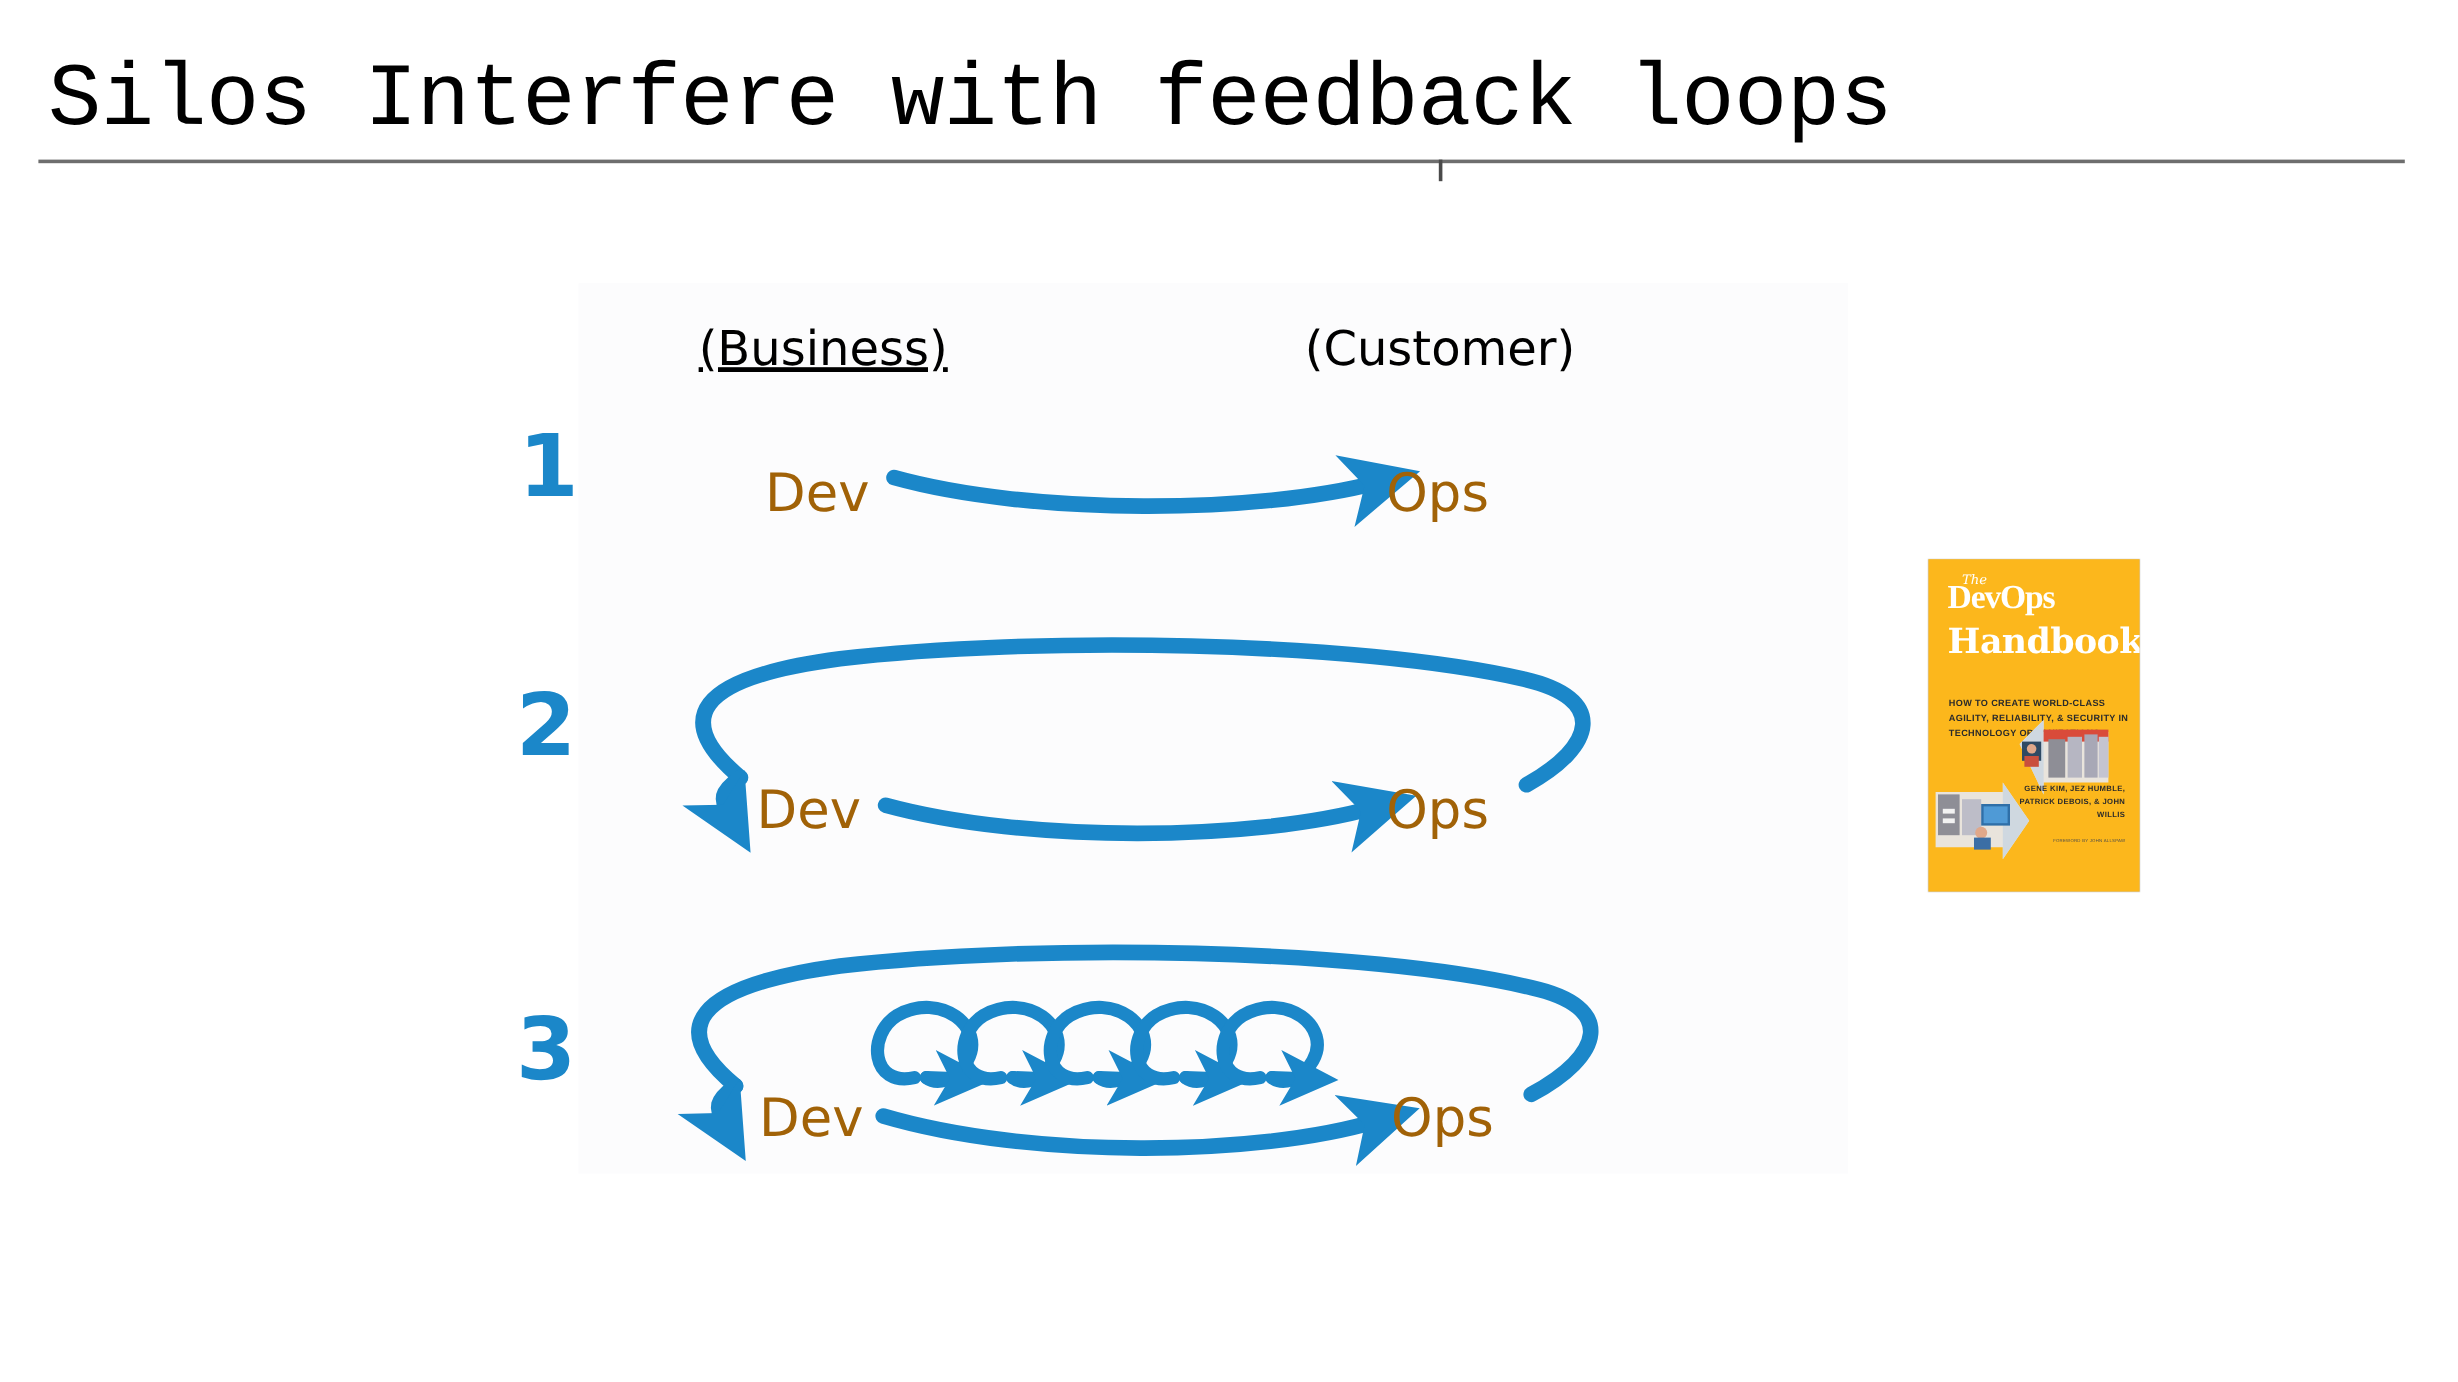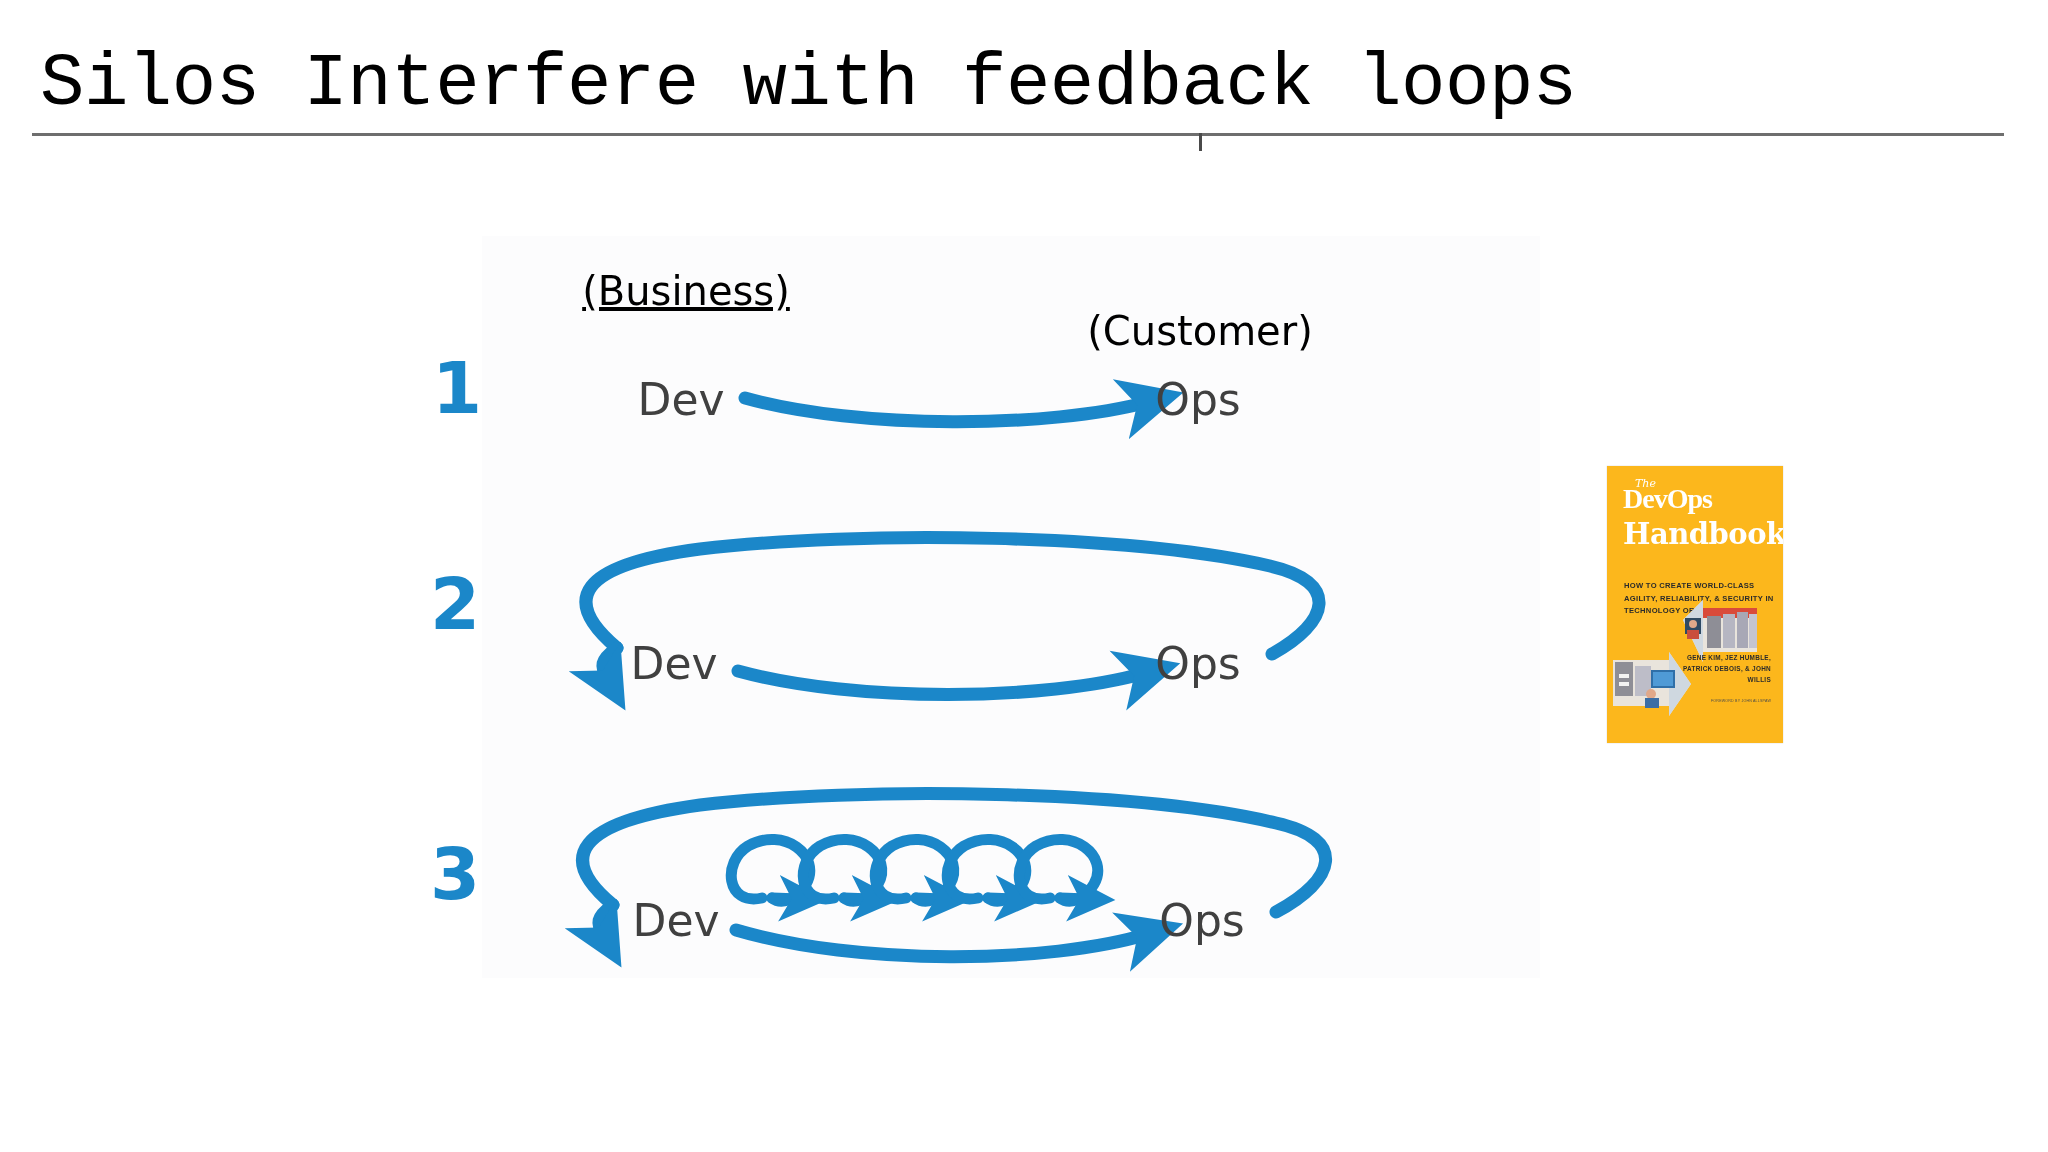--- a/index.html
+++ b/index.html
@@ -66,42 +66,43 @@
   .col-label {
     position: absolute;
     font-family: "DejaVu Sans", sans-serif;
     font-size: 40px;
     font-weight: 400;
     color: #000000;
     white-space: nowrap;
     transform: translateX(-50%);
   }
   #label-business { left: 686px; top: 268px; text-decoration: underline; }
-  #label-customer { left: 1200px; top: 268px; margin-top: 40px; }
+  #label-customer { left: 1200px; top: 268px; }
 
   .row-number {
     position: absolute;
     font-family: "DejaVu Sans", sans-serif;
     font-size: 72px;
     font-weight: 700;
     color: #1B87C9;
     line-height: 1;
   }
   #row-number-1 { left: 432px; top: 352px; }
   #row-number-2 { left: 430px; top: 568px; }
   #row-number-3 { left: 430px; top: 838px; }
 
   .node-label {
     position: absolute;
     font-family: "DejaVu Sans", sans-serif;
     font-size: 44px;
     font-weight: 400;
-    color: #404040;
+    color: #a16207;
     white-space: nowrap;
     transform: translateX(-50%);
+    margin-top: 12px;
   }
   #dev-1 { left: 681px; top: 374px; }
   #ops-1 { left: 1198px; top: 374px; }
   #dev-2 { left: 674px; top: 638px; }
   #ops-2 { left: 1198px; top: 638px; }
   #dev-3 { left: 676px; top: 895px; }
   #ops-3 { left: 1202px; top: 895px; }
 
   
   #book-cover {

